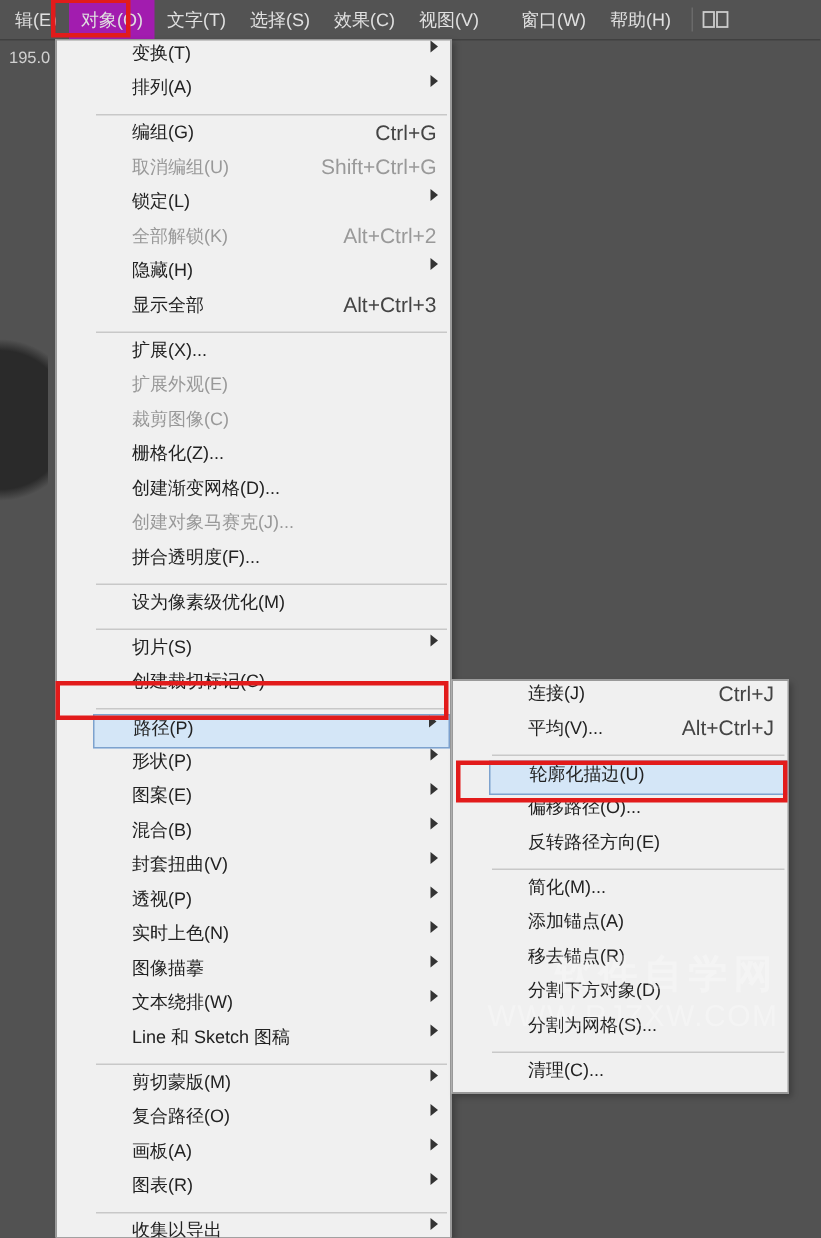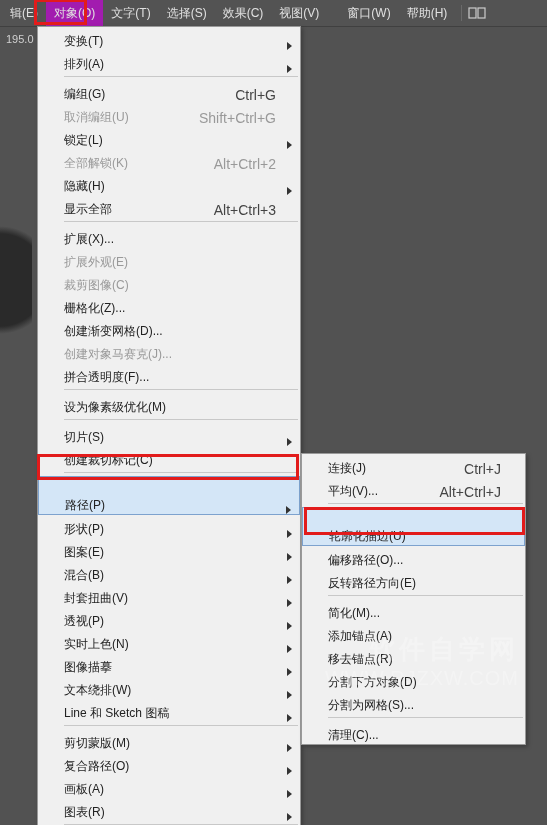--- a/index.html
+++ b/index.html
@@ -71,30 +71,31 @@
       top: 26px;
       width: 264px;
     }
     .dropdown-sub {
       left: 301px;
       top: 453px;
       width: 225px;
     }
     .menu-item {
       display: flex;
-      align-items: flex-end;
+      align-items: flex-start;
       height: 23px;
-      padding: 0 24px 0 26px;
+      padding: 0 9px 0 26px;
       position: relative;
       cursor: pointer;
+      margin-left: 24px;
     }
     .menu-item.highlighted {
       background: #d4e6f7;
       border: 1px solid #7da2ce;
-      height: 39px;
+      height: 23px;
     }
     .menu-item.disabled {
       color: #999;
       cursor: default;
     }
     .menu-label {
       flex: 1;
       color: #222;
     }
     .menu-item.disabled .menu-label {

